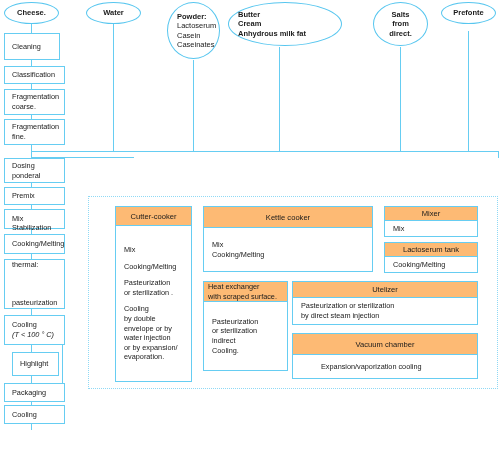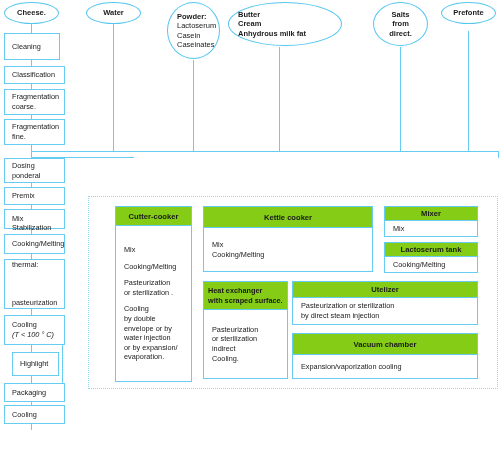--- a/index.html
+++ b/index.html
@@ -56,23 +56,23 @@
     border:1.6px dotted #8fd9f5;
     box-sizing:border-box;
     z-index:0;
   }
 
   
   .panel{position:absolute;z-index:3;}
   .panel .phead{
     border:1.4px solid #66cdf2;
     box-sizing:border-box;
-    background:#84cc16;
+    background:#fdba74;
     display:flex;align-items:center;justify-content:center;
-    font-size:7.6px;font-weight:bold;
+    font-size:7.6px;font-weight:normal;
   }
   .panel .pbody{
     border:1.4px solid #66cdf2;
     border-top:none;
     box-sizing:border-box;
     background:#ffffff;
     display:flex;flex-direction:column;justify-content:center;
   }
   .panel .pbody .ln{font-size:7.3px;line-height:9.6px;padding-left:8px;}
   .gap{height:7px;}
@@ -223,21 +223,21 @@
 
   <div class="panel" style="left:203px;top:206px;width:170px;height:66px;">
     <div class="phead" style="height:22px;">Kettle cooker</div>
     <div class="pbody" style="height:44px;">
       <div class="ln">Mix</div>
       <div class="ln">Cooking/Melting</div>
     </div>
   </div>
 
   <div class="panel" style="left:203px;top:281px;width:85px;height:98px;">
-    <div class="phead" style="height:29px;flex-direction:column;align-items:flex-start;justify-content:center;">
+    <div class="phead" style="height:21px;flex-direction:column;align-items:flex-start;justify-content:center;">
       <div style="font-size:7.3px;line-height:9.6px;padding-left:4px;">Heat exchanger</div>
       <div style="font-size:7.3px;line-height:9.6px;padding-left:4px;">with scraped surface.</div>
     </div>
     <div class="pbody" style="height:69px;">
       <div class="ln">Pasteurization</div>
       <div class="ln">or sterilization</div>
       <div class="ln">indirect</div>
       <div class="ln"> Cooling.</div>
     </div>
   </div>
@@ -245,21 +245,21 @@
   <div class="panel" style="left:292px;top:281px;width:186px;height:44px;">
     <div class="phead" style="height:17px;">Utelizer</div>
     <div class="pbody" style="height:27px;">
       <div class="ln">Pasteurization or sterilization</div>
       <div class="ln">by direct steam injection</div>
     </div>
   </div>
 
   <div class="panel" style="left:292px;top:333px;width:186px;height:46px;">
     <div class="phead" style="height:22px;">Vacuum chamber</div>
-    <div class="pbody" style="height:24px;">
+    <div class="pbody" style="height:24px;padding-left:20px;">
       <div class="ln">Expansion/vaporization cooling</div>
     </div>
   </div>
 
   <div class="panel" style="left:384px;top:206px;width:94px;height:31px;">
     <div class="phead" style="height:15px;">Mixer</div>
     <div class="pbody" style="height:16px;">
       <div class="ln">Mix</div>
     </div>
   </div>

